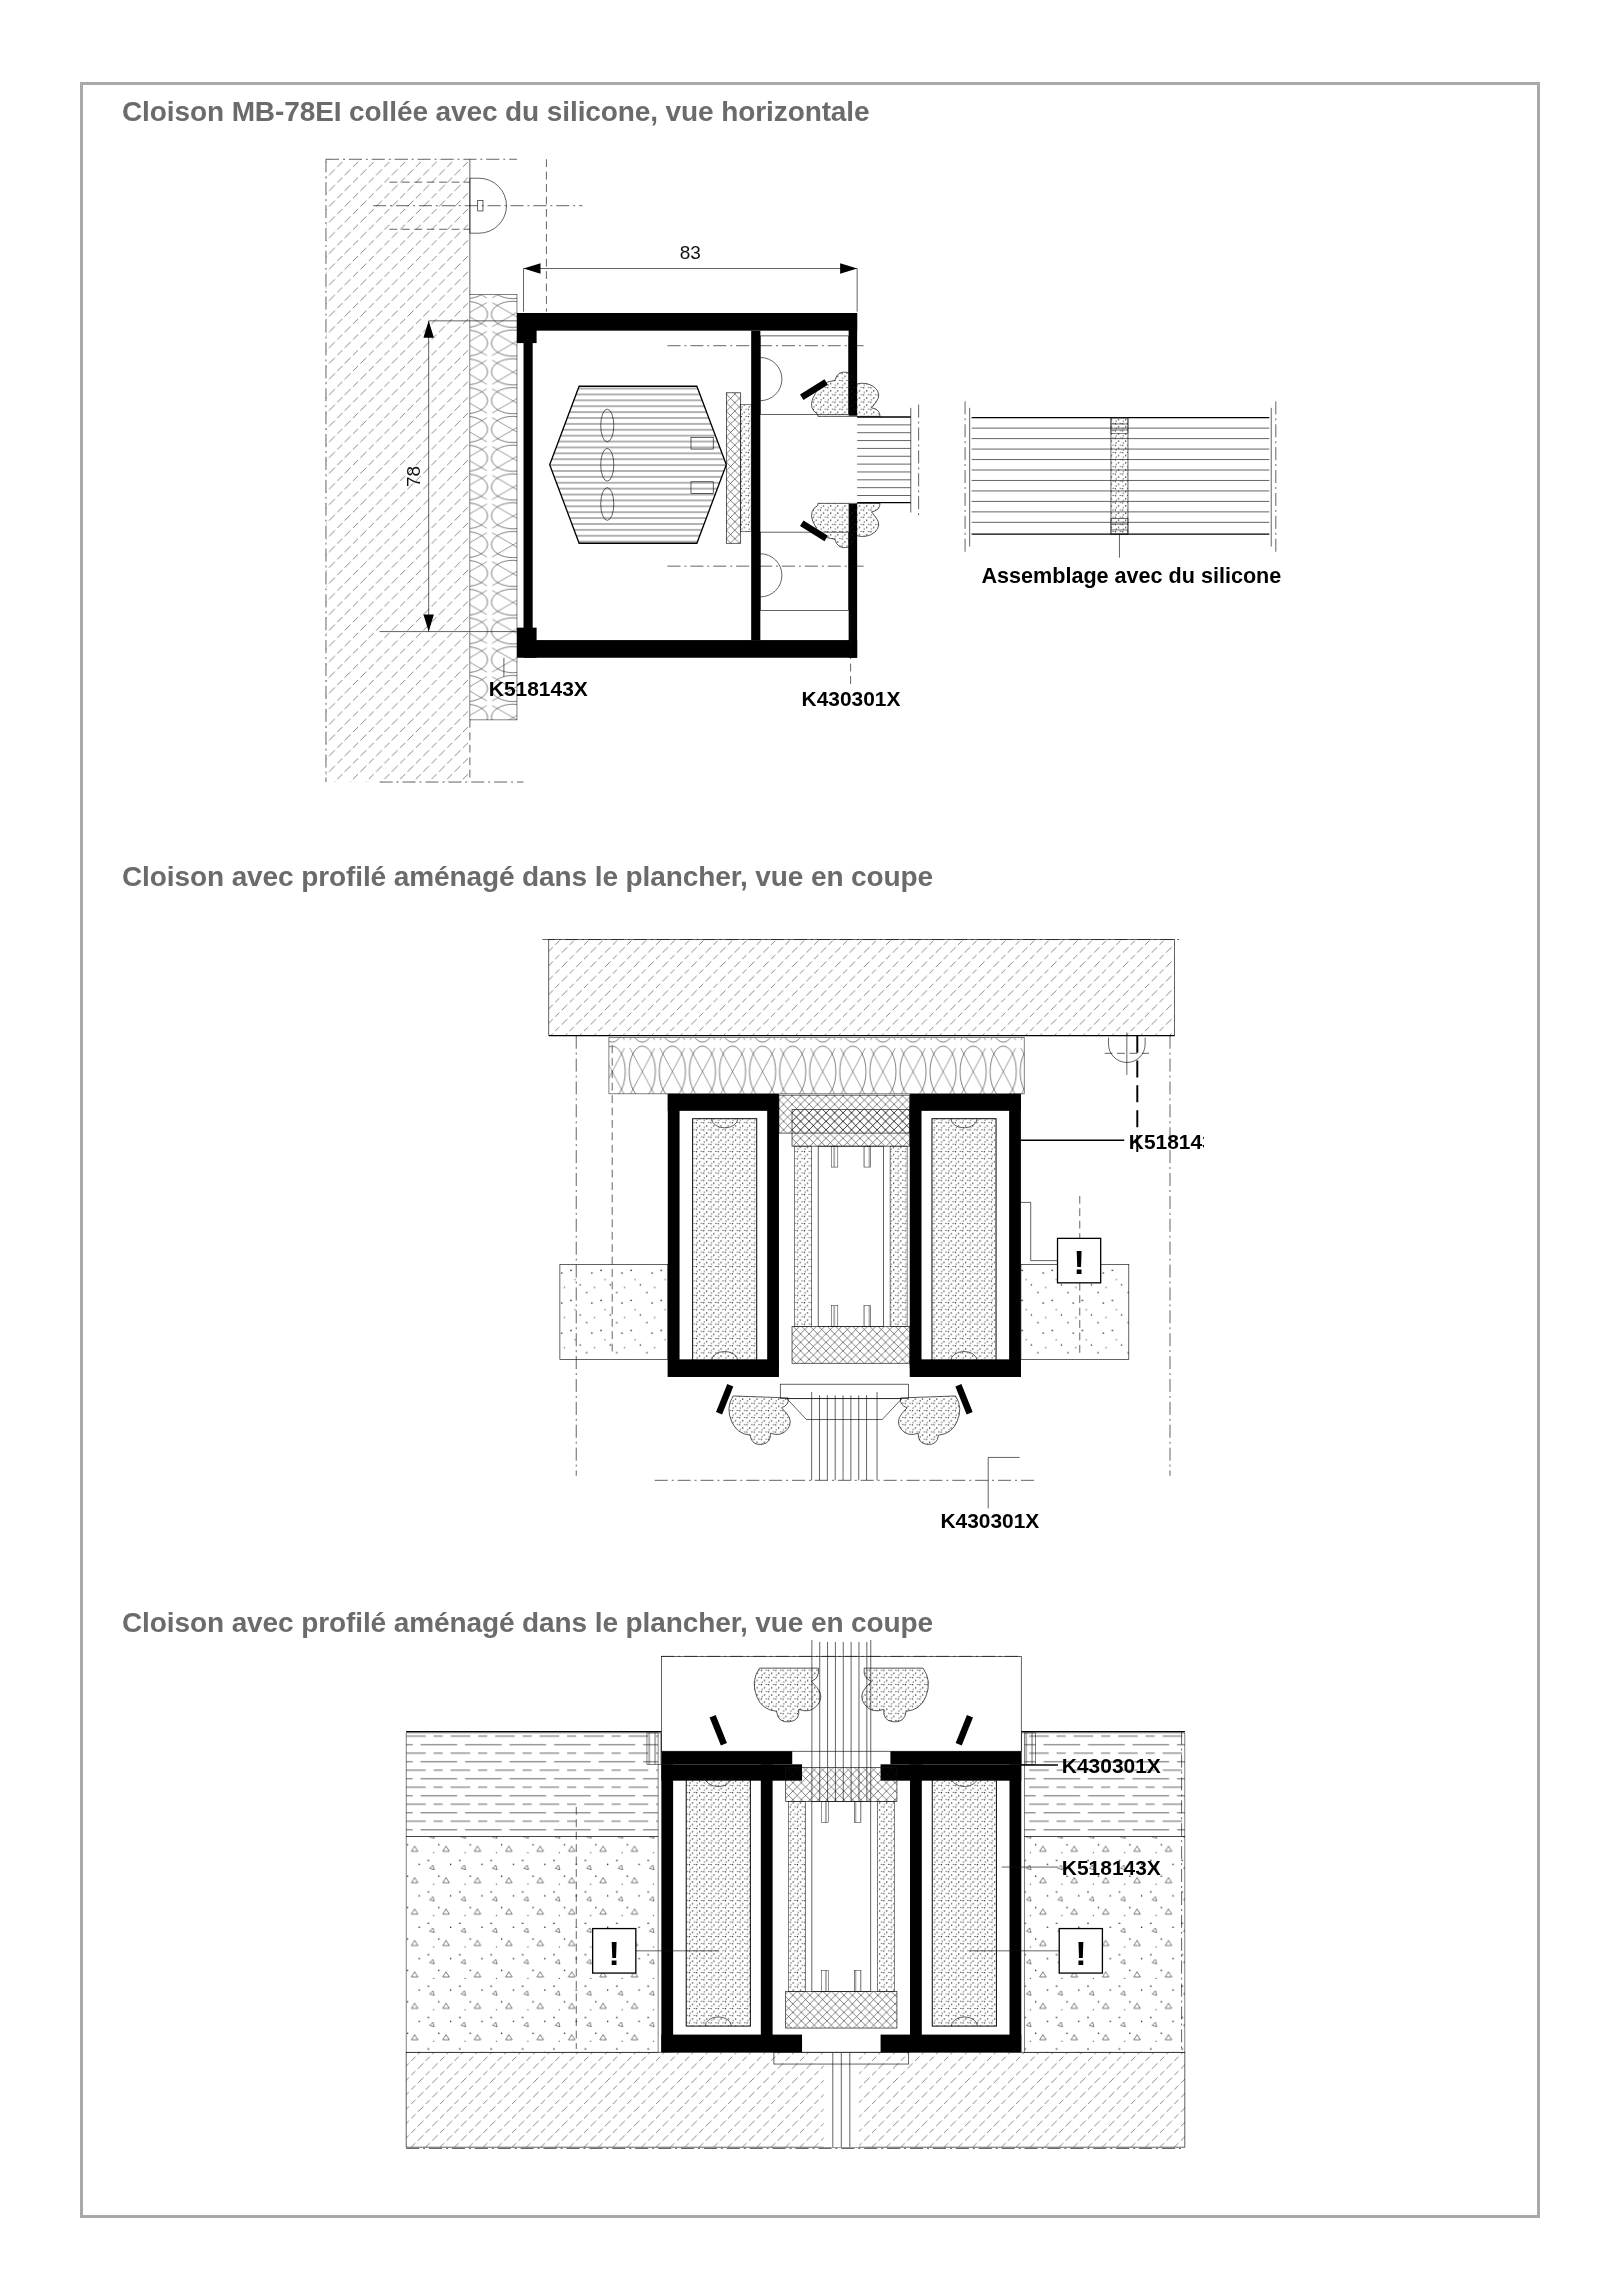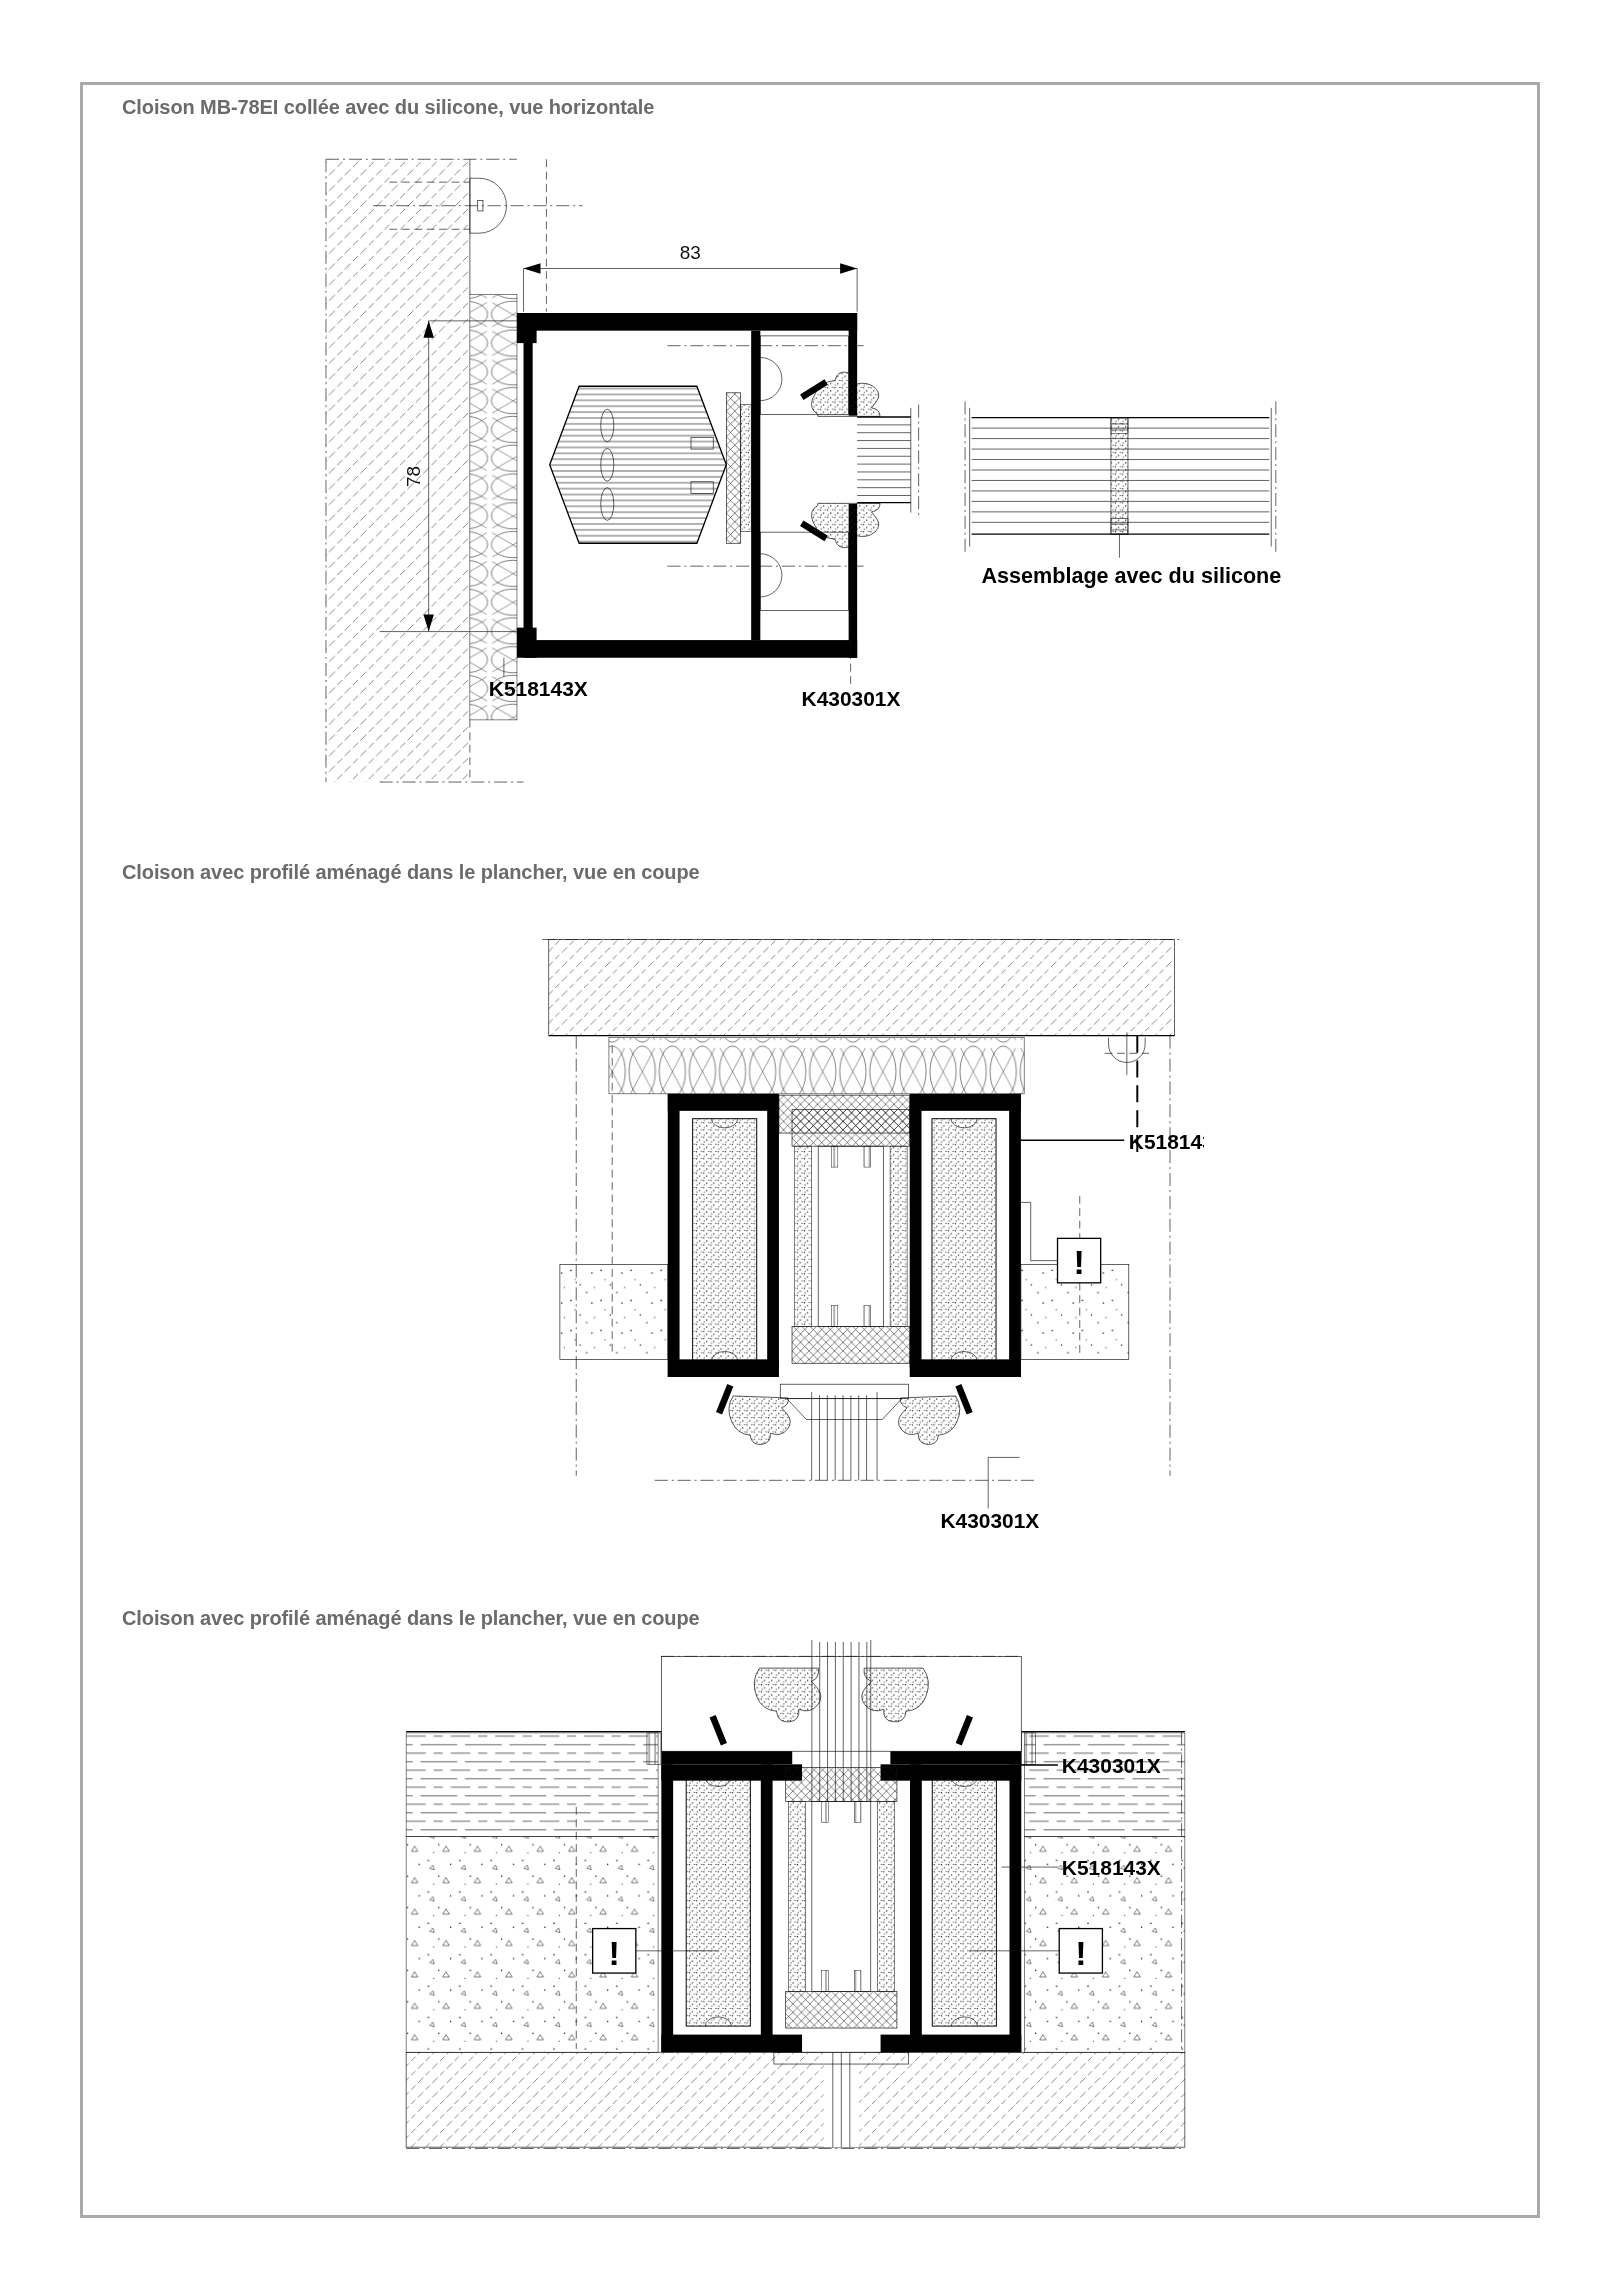--- a/index.html
+++ b/index.html
@@ -13,21 +13,21 @@
   .page-frame{
     position:absolute;left:80px;top:82px;
     width:1460px;height:2136px;
     border:3.3px solid #a9a9a9;
     box-sizing:border-box;
     background:#fff;
   }
   .sec-title{
     position:absolute;
     color:#6b6b6b;
-    font-size:20px;
+    font-size:28px;
     font-weight:600;
     letter-spacing:-0.1px;
     white-space:nowrap;
   }
   #title-1{left:122px;top:96px;}
   #title-2{left:122px;top:861px;}
   #title-3{left:122px;top:1607px;}
   svg{position:absolute;}
   #drawing-1{left:301px;top:156px;}
   #drawing-2{left:537px;top:934px;}

